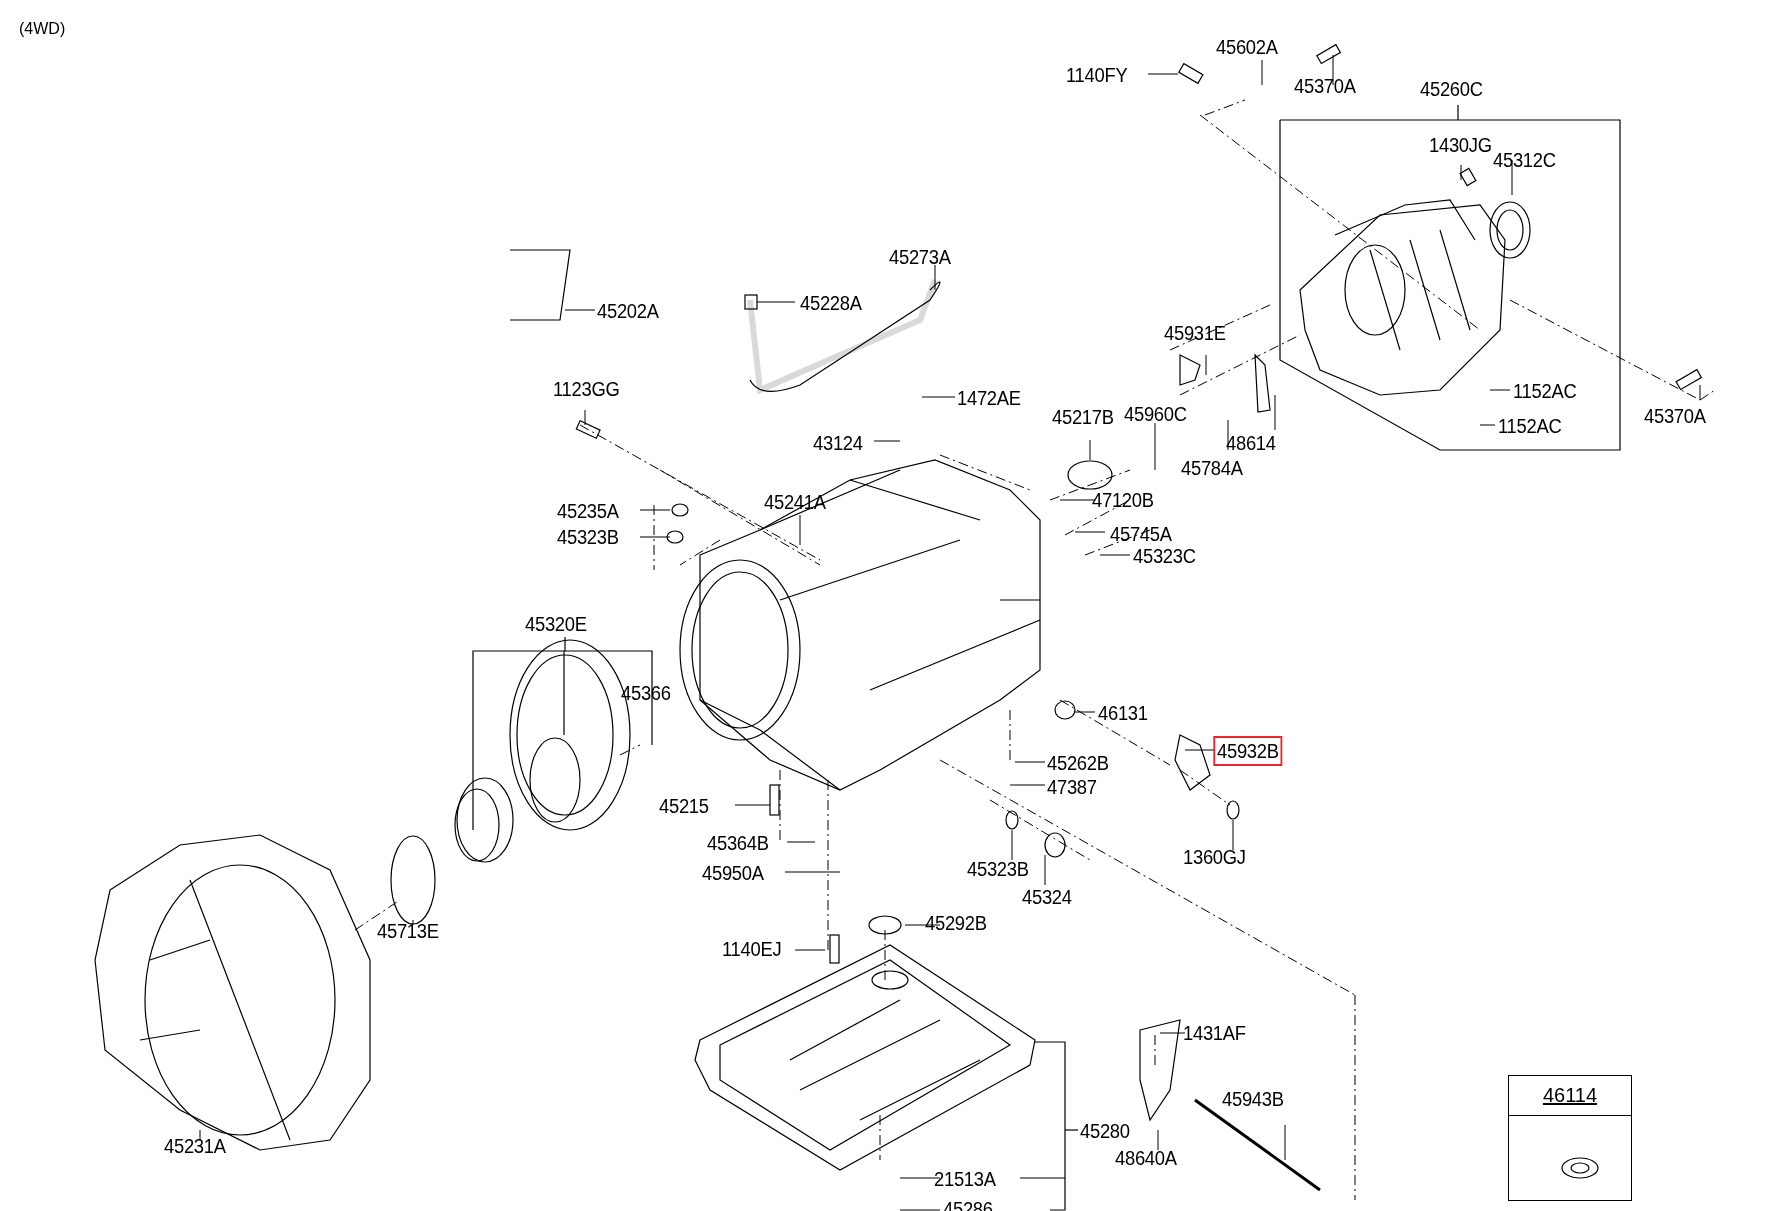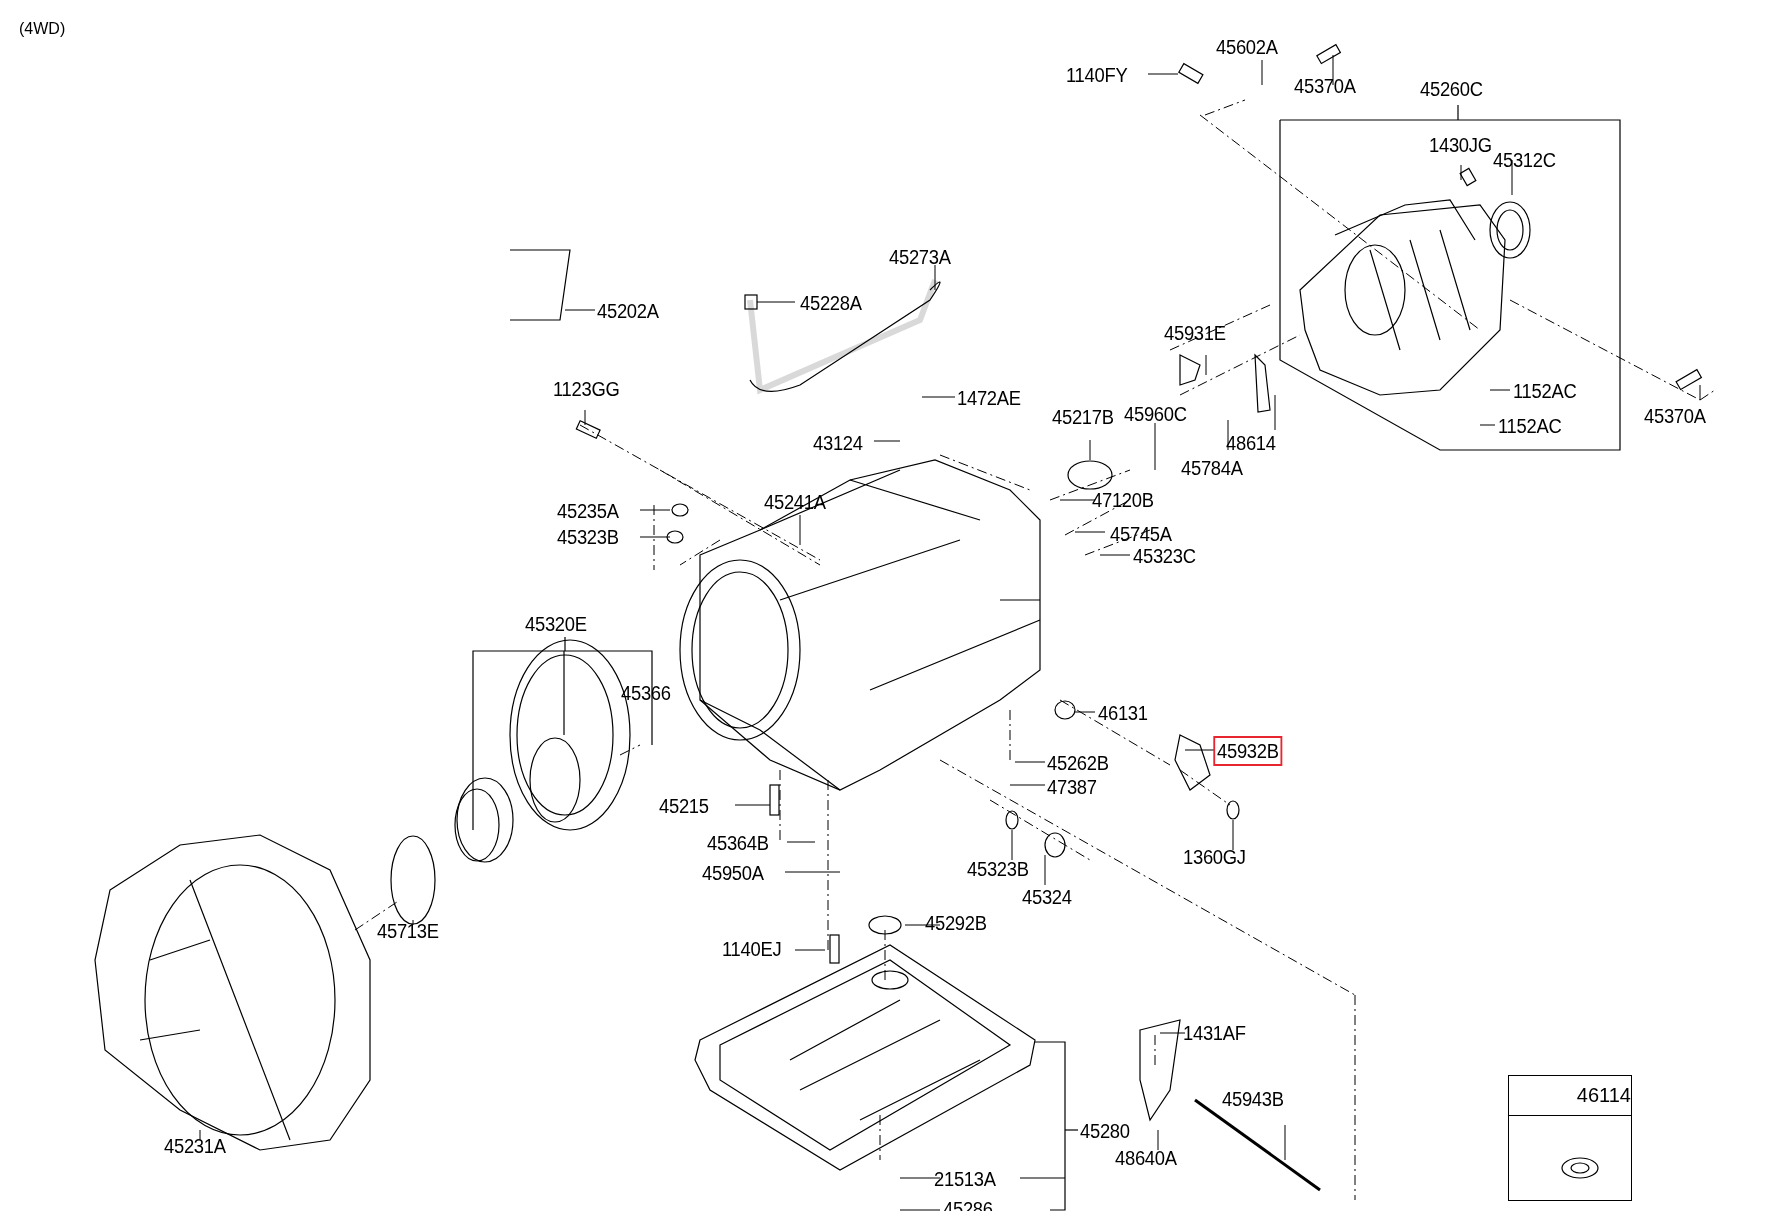--- a/index.html
+++ b/index.html
@@ -6,22 +6,22 @@
   body { width:1772px; height:1211px; position:relative; overflow:hidden;
          font-family:"Liberation Sans", sans-serif; color:#000; }
   #stage { position:absolute; left:0; top:0; width:1772px; height:1211px; }
   svg#art { position:absolute; left:0; top:0; width:1772px; height:1211px; }
   .lbl { position:absolute; font-size:20px; line-height:22px; white-space:nowrap;
          letter-spacing:-0.3px; transform:scaleX(0.92); transform-origin:left top; cursor:pointer; }
   .variant { position:absolute; left:19px; top:20px; font-size:16px; }
   .hl { outline:2px solid #e8262f; outline-offset:2px; }
   .inset { position:absolute; left:1508px; top:1075px; width:124px; height:126px;
            border:1.5px solid #000; box-sizing:border-box; }
-  .inset-head { height:39px; border-bottom:1.5px solid #000; text-align:right;
-                font-size:20px; line-height:39px; }
+  .inset-head { height:39px; border-bottom:1.5px solid #000; text-align:center;
+                font-size:20px; line-height:39px;text-decoration:underline; }
 </style>
 </head>
 <body>
 
 <div id="stage">
 
 <svg id="art" viewBox="0 0 1772 1211" fill="none" stroke="#000" stroke-width="1.2">
 
   <g stroke-dasharray="10 4 2 4" stroke-width="1">
     <line x1="1200" y1="115" x2="1480" y2="330"></line>

